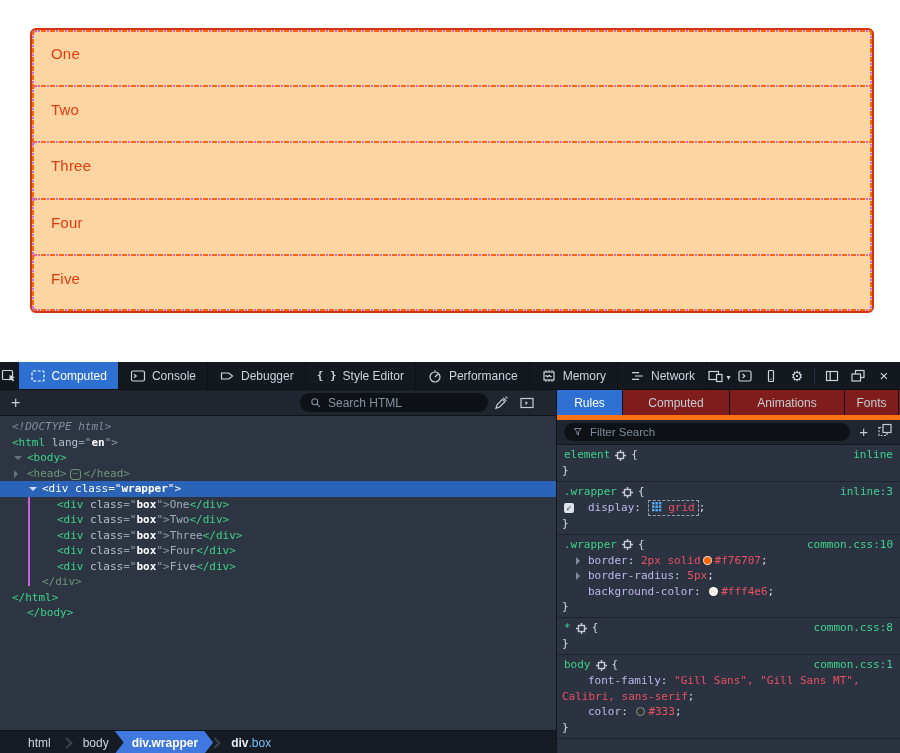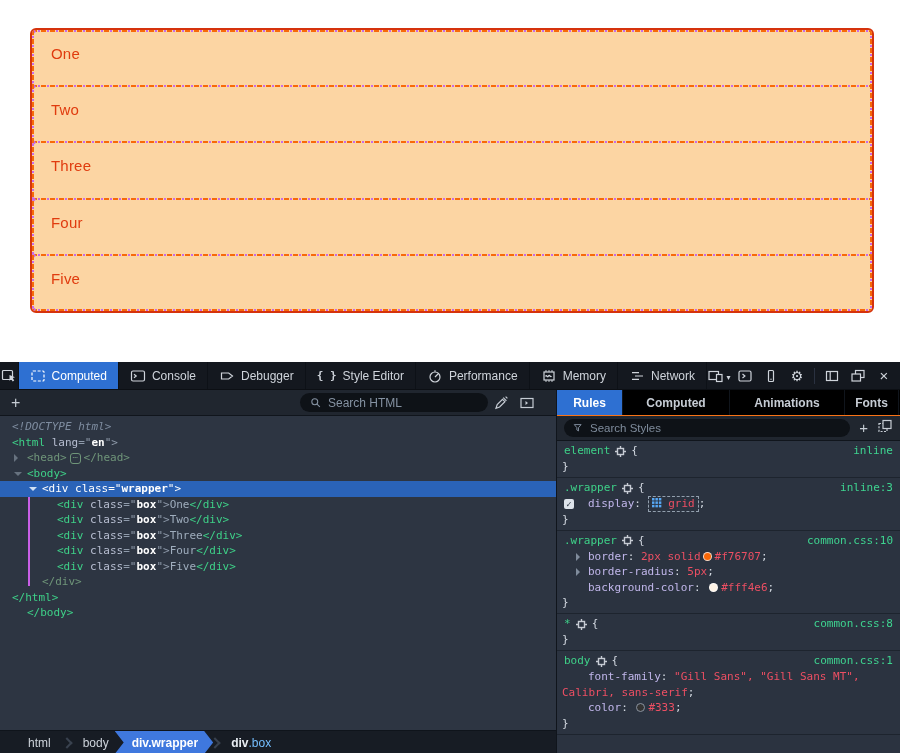--- a/index.html
+++ b/index.html
@@ -68,21 +68,21 @@
   .crumb{display:flex;align-items:center;padding:0 10px;white-space:nowrap;}
   .crumb:first-child{margin-left:18px;}
   .crumb.active{background:#3f78de;color:#fff;font-weight:bold;padding:0 15px 0 17px;
     clip-path:polygon(0 0,calc(100% - 9px) 0,100% 50%,calc(100% - 9px) 100%,0 100%,9px 50%);margin:0 -4px;}
   .crumb .cls-part{color:#75bfff;}
   .crumb .tag-part{font-weight:bold;color:#e8edf3;}
   .csep{display:flex;align-items:center;padding:0 2px;}
   .csep i{display:block;width:6px;height:6px;border-top:2px solid #39424f;border-right:2px solid #39424f;transform:rotate(45deg);}
 
   #right-pane{flex:1;display:flex;flex-direction:column;background:#2b3340;overflow:hidden;}
-  #side-tabs{height:25px;display:flex;background:#000000;border-bottom:1px solid #f97316;flex:none;font-weight:bold;}
+  #side-tabs{height:25px;display:flex;background:#7f1d1d;border-bottom:5px solid #f97316;flex:none;}
   .stab{display:flex;align-items:center;justify-content:center;font-size:12px;color:#c6ccd4;
     border-right:1px solid #10151c;box-sizing:border-box;}
   .stab.active{background:#2e70d2;color:#fff;}
   #filter-row{height:24px;display:flex;align-items:center;gap:7px;padding:0 7px;background:#20262f;
     border-bottom:1px solid #10151c;flex:none;color:#c6ccd4;}
   #filter-pill{flex:1;height:18px;border-radius:9px;background:#0e1217;color:#7f8c9c;font-size:11.5px;
     display:flex;align-items:center;gap:5px;padding:0 8px;}
   #add-rule-button{font-size:15px;line-height:24px;padding:0 2px;}
 
   #rules-view{flex:1;font-family:"DejaVu Sans Mono",monospace;font-size:11px;color:#d3d9e1;overflow:hidden;}
@@ -297,22 +297,22 @@
                   <rect x="2" y="3.5" width="12" height="9"></rect>
                   <path d="M6.5 6l2.5 2-2.5 2" fill="currentColor" stroke="none"></path>
                 </svg>
               </span>
             </div>
         </div>
         <div id="markup-view">
 
         <div class="mrow" style="padding-left: 12px;"><span class="doctype">&lt;!DOCTYPE html&gt;</span></div>
             <div class="mrow" style="padding-left: 12px;"><span class="tag">&lt;html</span><span class="attr"> lang</span><span class="pun">="</span><span class="val">en</span><span class="pun">"&gt;</span></div>
+            <div class="mrow" style="padding-left: 27px;"><span class="tw down" style="left: 14px;"></span><span class="tag">&lt;body&gt;</span></div>
             <div class="mrow" style="padding-left: 27px;"><span class="tw right" style="left: 14px;"></span><span class="tagdim">&lt;head&gt;</span><span class="ellbox">⋯</span><span class="tagdim">&lt;/head&gt;</span></div>
-            <div class="mrow" style="padding-left: 27px;"><span class="tw down" style="left: 14px;"></span><span class="tag">&lt;body&gt;</span></div>
             <div class="mrow sel" style="padding-left: 42px;"><span class="tw down" style="left: 29px;"></span><span class="tag">&lt;div</span><span class="attr"> class</span><span class="pun">="</span><span class="val">wrapper</span><span class="pun">"&gt;</span></div>
             <div class="mrow" style="padding-left: 57px;"><span class="tag">&lt;div</span><span class="attr"> class</span><span class="pun">="</span><span class="val">box</span><span class="pun">"&gt;</span><span class="txt">One</span><span class="tag">&lt;/div&gt;</span></div>
             <div class="mrow" style="padding-left: 57px;"><span class="tag">&lt;div</span><span class="attr"> class</span><span class="pun">="</span><span class="val">box</span><span class="pun">"&gt;</span><span class="txt">Two</span><span class="tag">&lt;/div&gt;</span></div>
             <div class="mrow" style="padding-left: 57px;"><span class="tag">&lt;div</span><span class="attr"> class</span><span class="pun">="</span><span class="val">box</span><span class="pun">"&gt;</span><span class="txt">Three</span><span class="tag">&lt;/div&gt;</span></div>
             <div class="mrow" style="padding-left: 57px;"><span class="tag">&lt;div</span><span class="attr"> class</span><span class="pun">="</span><span class="val">box</span><span class="pun">"&gt;</span><span class="txt">Four</span><span class="tag">&lt;/div&gt;</span></div>
             <div class="mrow" style="padding-left: 57px;"><span class="tag">&lt;div</span><span class="attr"> class</span><span class="pun">="</span><span class="val">box</span><span class="pun">"&gt;</span><span class="txt">Five</span><span class="tag">&lt;/div&gt;</span></div>
             <div class="mrow" style="padding-left: 42px;"><span class="tagdim">&lt;/div&gt;</span></div>
             <div class="mrow" style="padding-left: 12px;"><span class="tag">&lt;/html&gt;</span></div>
             <div class="mrow" style="padding-left: 27px;"><span class="tag">&lt;/body&gt;</span></div>
             <div id="child-guide" style="top: 80.5px; height: 89px;"></div>
@@ -346,21 +346,21 @@
             <div class="stab" style="width: 115px;">Animations</div>
             <div class="stab" style="width: 54px;">Fonts</div>
           </div>
         <div id="filter-row">
           <div id="filter-pill">
             <span id="filter-ico">
                 <svg class="ic" width="13" height="16" viewBox="0 0 16 16" fill="none" stroke="currentColor" stroke-width="1.2">
                   <path d="M2.8 3.8h8.4L8 7.6v4l-2-1.2V7.6z"></path>
                 </svg>
               </span>
-            <span>Search Styles</span>
+            <span>Filter Search</span>
           </div>
           <div id="add-rule-button">+</div>
           <div id="classes-cell"><span style="display: inline-flex;">
                 <svg class="ic" width="16" height="16" viewBox="0 0 16 16" fill="none" stroke="currentColor" stroke-width="1.2">
                   <rect x="2" y="5.5" width="8" height="8" stroke-dasharray="2 1.4"></rect>
                   <rect x="6" y="2.5" width="8" height="8" fill="#20262f"></rect>
                 </svg>
               </span></div>
         </div>
         <div id="rules-view">

